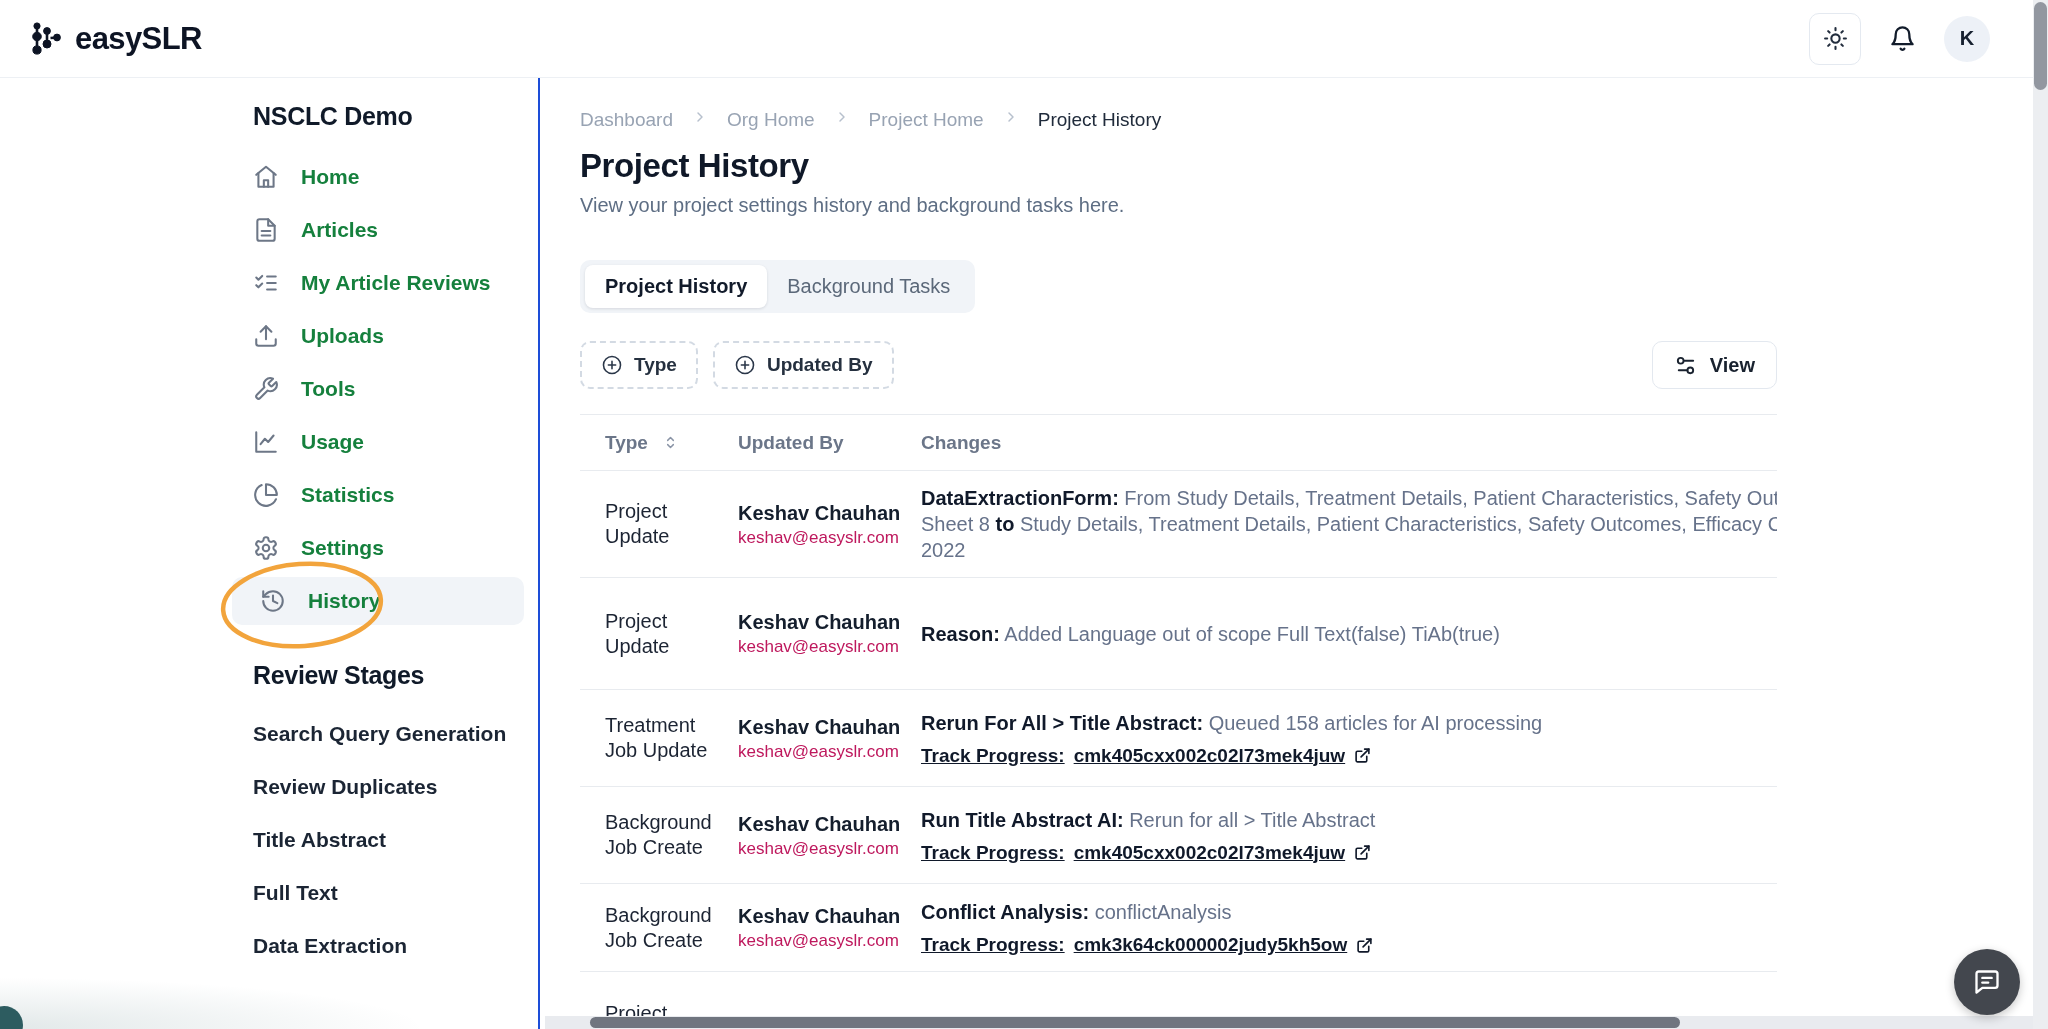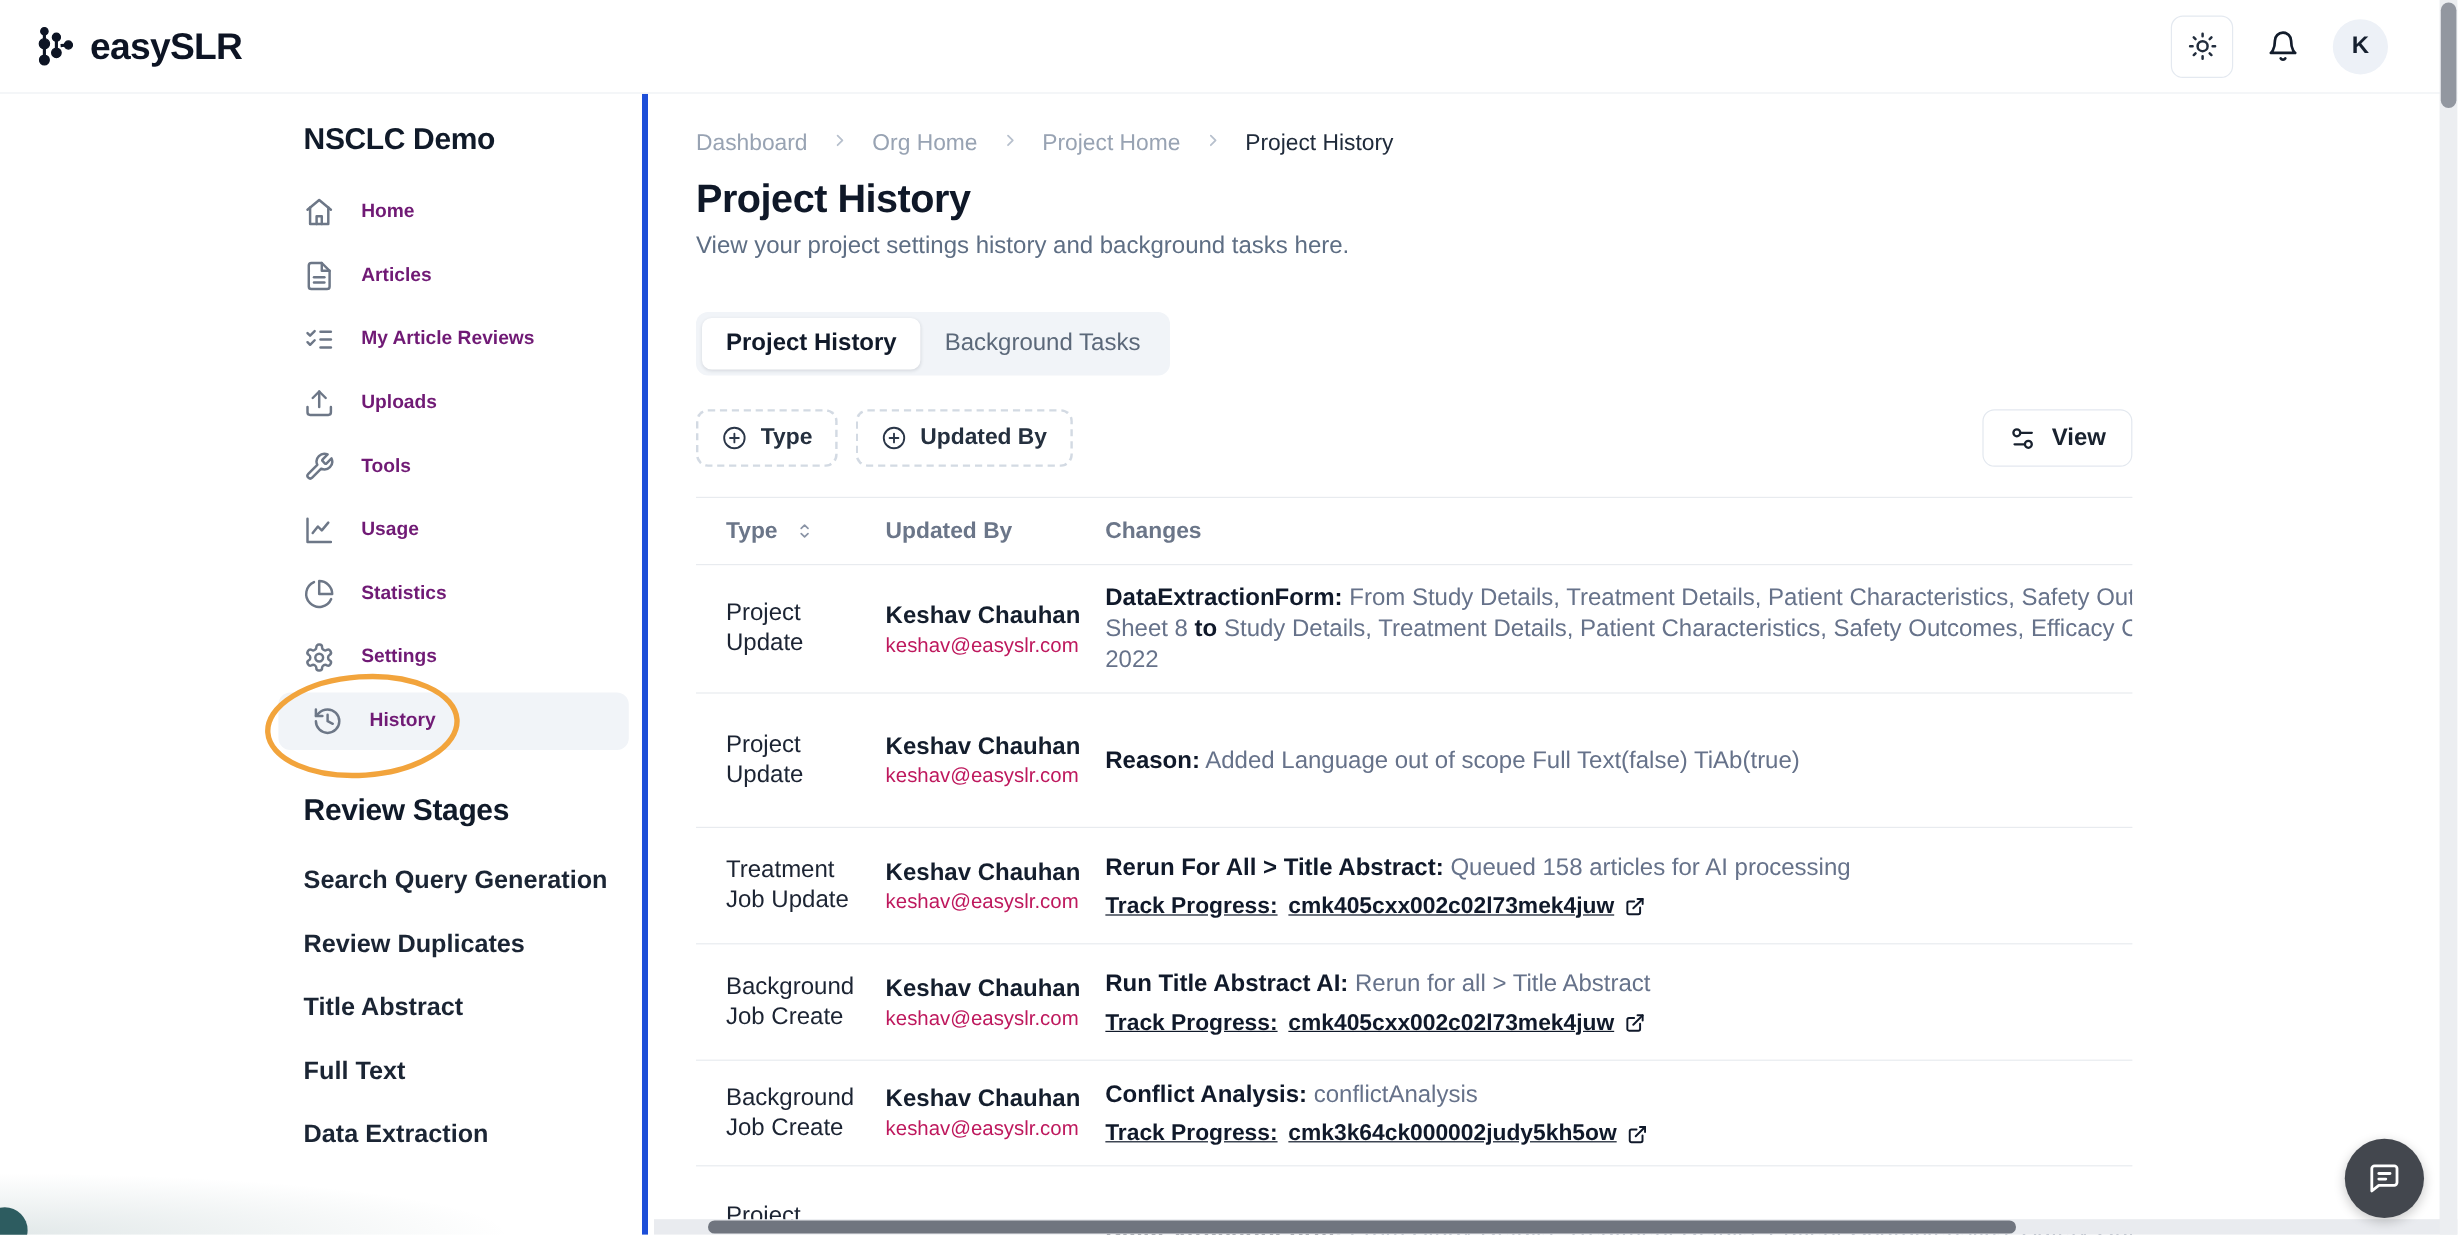--- a/index.html
+++ b/index.html
@@ -23,26 +23,26 @@
     background:#fff; display:flex; align-items:center; justify-content:center; color:#222d3d; cursor:pointer; }
   .bell-btn { background:none; border:none; color:#121c2b; cursor:pointer; }
   .avatar { width:46px; height:46px; border-radius:50%; background:#edf1f7;
     display:flex; align-items:center; justify-content:center;
     font-size:20px; font-weight:700; color:#16202f; cursor:pointer; }
 
   
   .body-wrap { display:flex; height:951px; overflow:hidden; }
 
   
-  .sidebar { width:540px; flex-shrink:0; border-right:5px solid #1d4ed8; padding:24px 0 0 232px; background:#fff; }
+  .sidebar { width:540px; flex-shrink:0; border-right:2px solid #1d4ed8; padding:24px 0 0 232px; background:#fff; }
   .project-name { font-size:25px; font-weight:800; color:#101a29; letter-spacing:-0.3px;
     padding-left:21px; margin-bottom:22px; }
   .nav-item { display:flex; align-items:center; gap:22px; height:48px; width:292px;
     padding-left:21px; margin-bottom:5px; border-radius:10px; color:#6d7787; position:relative; cursor:pointer; }
-  .nav-item .label { font-size:16px; font-weight:600; color:#701a75; }
+  .nav-item .label { font-size:21px; font-weight:600; color:#15803d; }
   .nav-item.active { background:#f1f4f8;padding-left:28px; }
   .annotate-ellipse { position:absolute; left:-16px; top:-20px; pointer-events:none; }
   .section-title { font-size:25px; font-weight:800; color:#101a29; letter-spacing:-0.3px;
     padding-left:21px; margin:36px 0 20px; }
   .stage-item { font-size:21px; font-weight:600; color:#1b2534; padding-left:21px;
     height:48px; display:flex; align-items:center; margin-bottom:5px; cursor:pointer; }
 
   
   .content { padding:31px 0 0 40px; position:relative; width:1508px; }
   .breadcrumb { display:flex; align-items:flex-start; gap:19px; font-size:19px; color:#98a3b3; }

